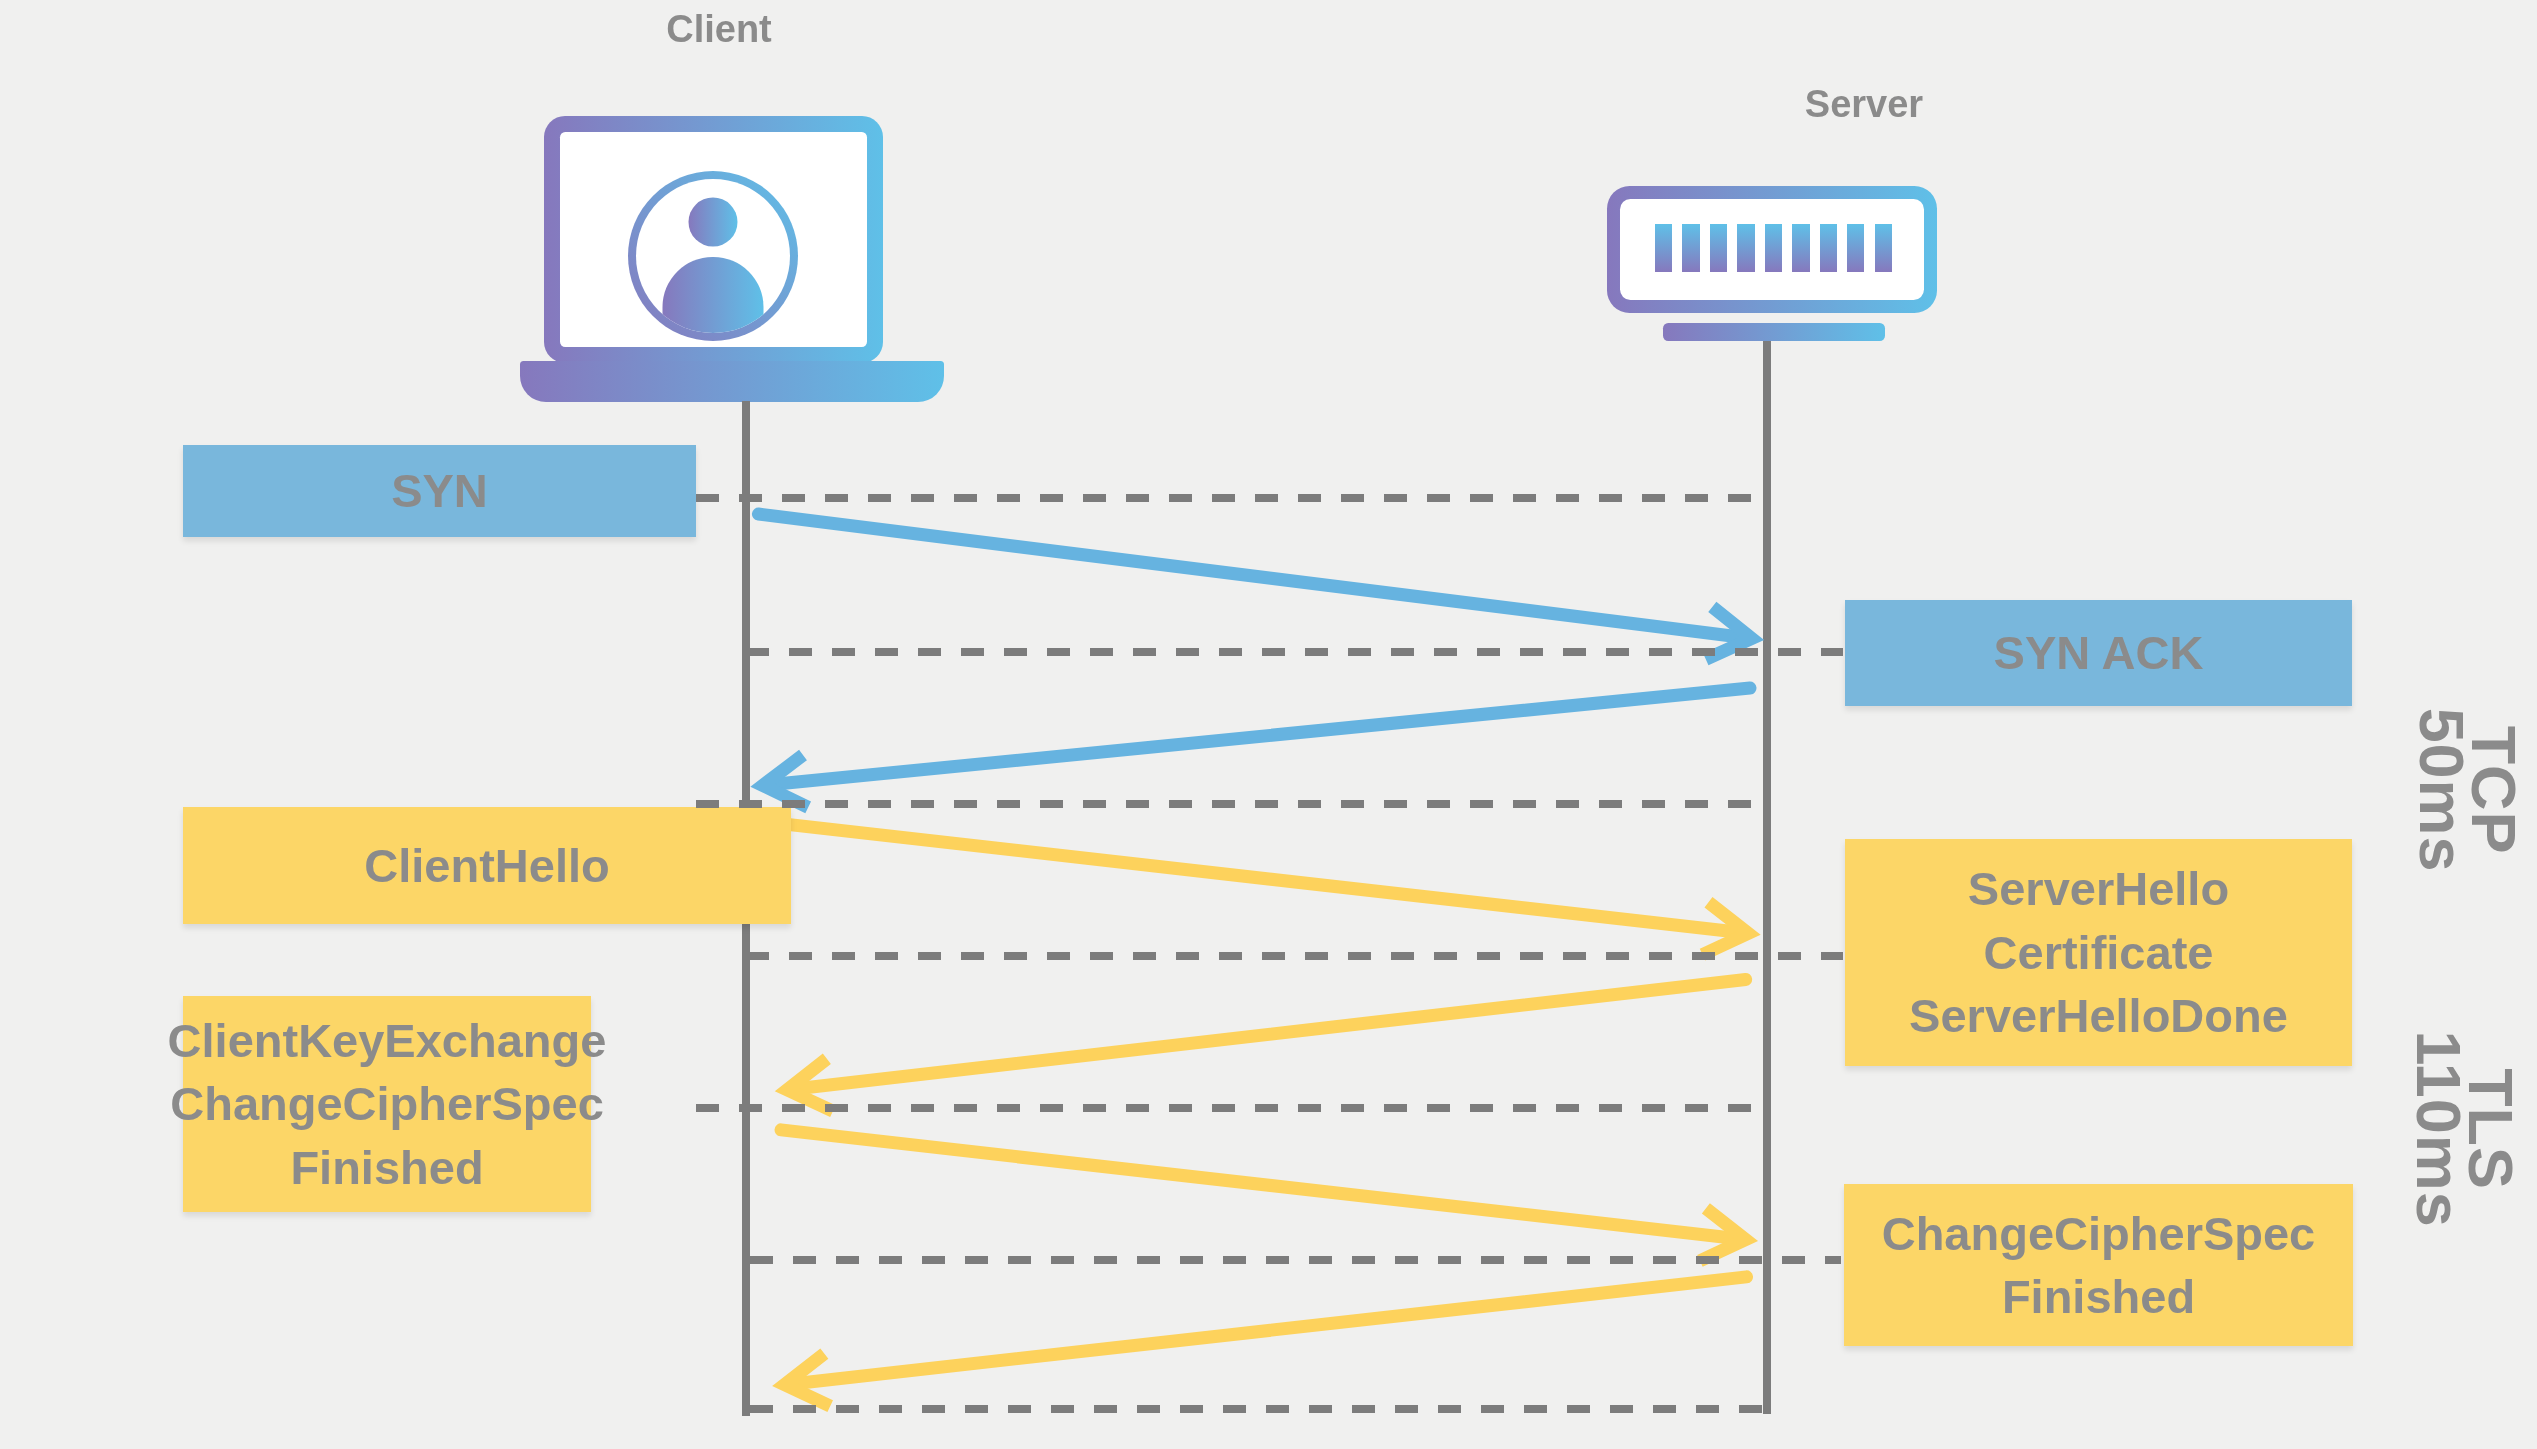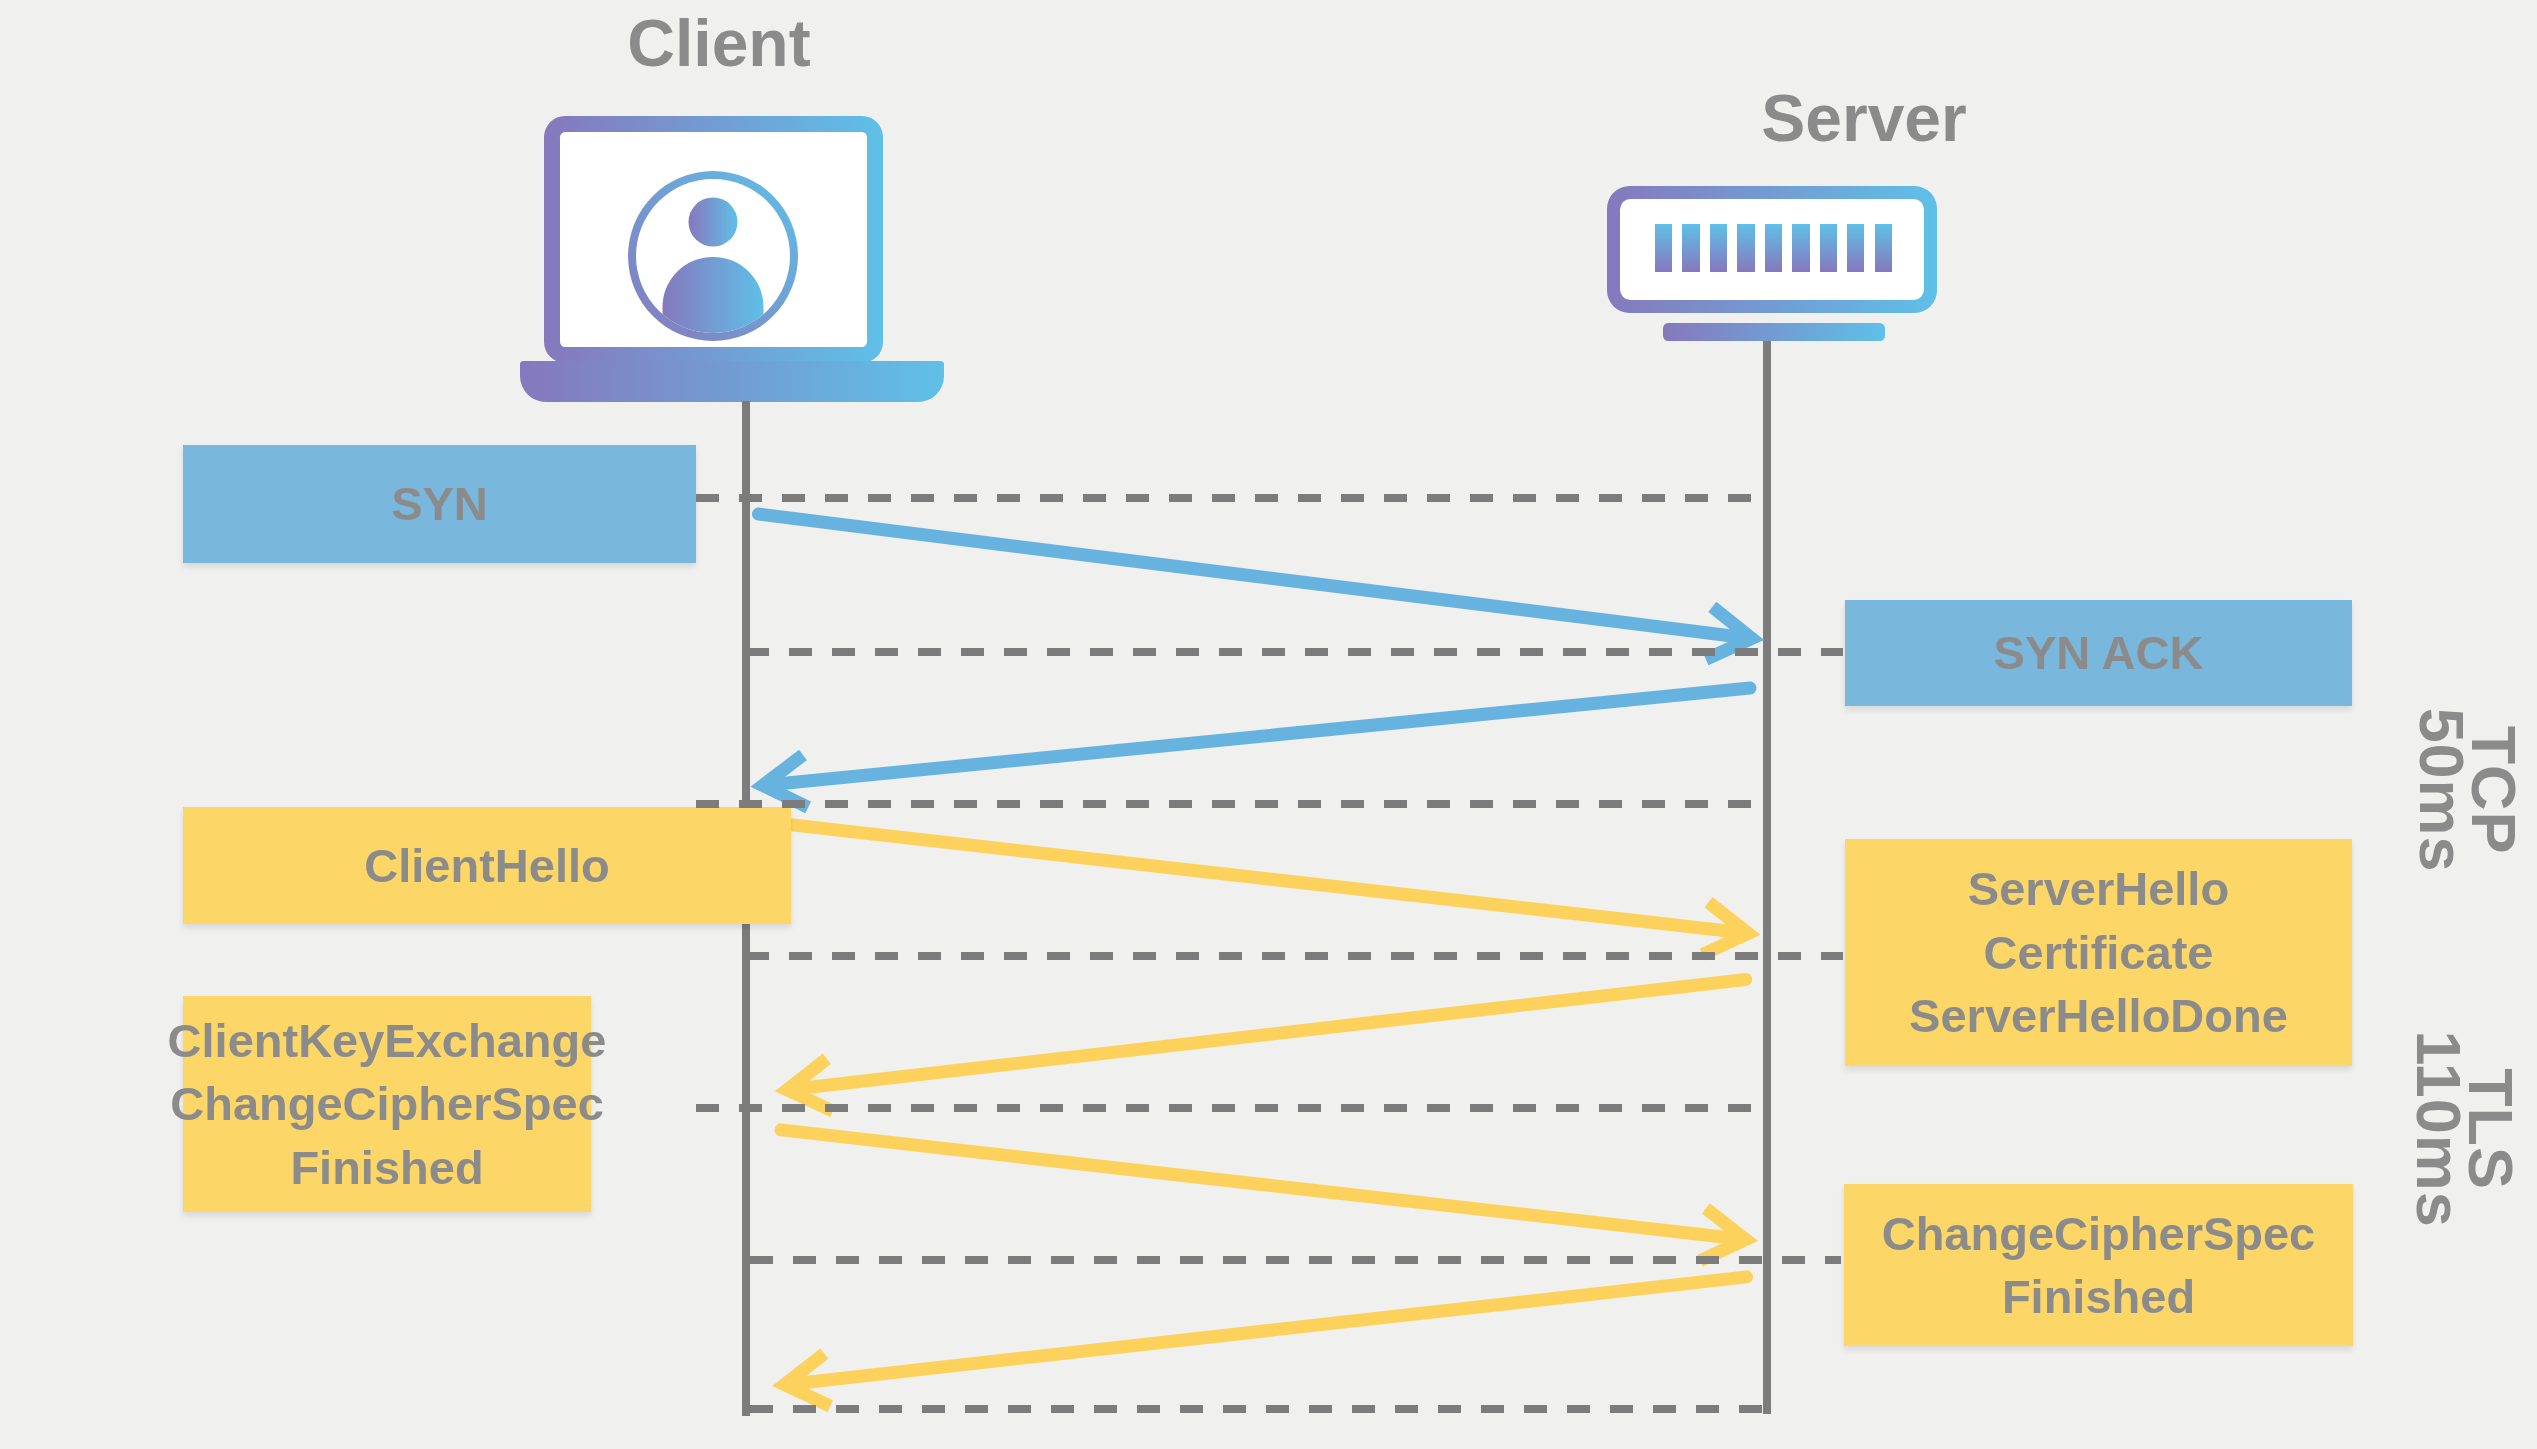--- a/index.html
+++ b/index.html
@@ -6,21 +6,21 @@
     --bg:#f0f0ef; --blue-box:#79b7dc; --yellow-box:#fcd667;
     --blue-arrow:#66b3e0; --yellow-arrow:#fdd25c;
     --text-gray:#8b8b8b; --line-gray:#7c7c7c;
     --grad-purple:#8678bd; --grad-blue:#5fc0e8;
   }
   html,body{margin:0;padding:0;}
   body{background:var(--bg);font-family:"Liberation Sans", sans-serif;}
   #stage{position:relative;width:2538px;height:1450px;background:var(--bg);overflow:hidden;}
 
   .actor-title{position:absolute;transform:translateX(-50%);color:var(--text-gray);
-    font-size:66px;font-weight:bold;line-height:1;white-space:nowrap;}
+    font-size:38px;font-weight:bold;line-height:1;white-space:nowrap;}
 
   
   .laptop-screen{position:absolute;left:544px;top:116px;width:339px;height:247px;border-radius:21px;
     background:linear-gradient(90deg,var(--grad-purple),var(--grad-blue));}
   .laptop-screen-inner{position:absolute;inset:15.7px;background:#ffffff;border-radius:5.2px;}
   .avatar-ring{position:absolute;left:628px;top:171px;width:170px;height:170px;border-radius:50%;
     background:linear-gradient(45deg,var(--grad-purple),var(--grad-blue));}
   .avatar-inner{position:absolute;inset:7.8px;border-radius:50%;background:#ffffff;overflow:hidden;}
   .avatar-head{position:absolute;left:50%;top:28%;transform:translate(-50%,-50%);width:49px;height:49px;border-radius:50%;
     background:linear-gradient(90deg,var(--grad-purple),var(--grad-blue));}
@@ -116,21 +116,21 @@
       <g>
         <line x1="898" y1="1299" x2="1991.1022793759162" y2="1423.1937666378408" stroke="#fdd25c" stroke-width="15" stroke-linecap="round"></line>
         <polyline points="1961.2920068232008,1389.2959475724438 2007,1425 1954.4473172693997,1449.5400802324864" fill="none" stroke="#fdd25c" stroke-width="15" stroke-linejoin="miter" stroke-linecap="butt"></polyline>
       </g>
       <g>
         <line x1="2008" y1="1468" x2="917.9003786979481" y2="1590.2173173973367" stroke="#fdd25c" stroke-width="15" stroke-linecap="round"></line>
         <polyline points="954.5162746513483,1616.6178978945024 902,1592 947.7608302863935,1556.3636925103078" fill="none" stroke="#fdd25c" stroke-width="15" stroke-linejoin="miter" stroke-linecap="butt"></polyline>
       </g>
     </svg>
 
-<div class="msg-box blue" style="left: 183px; top: 445px; width: 513px; height: 118px;">
+<div class="msg-box blue" style="left: 183px; top: 445px; width: 513px; height: 92px;">
       <div>SYN</div>
     </div>
     <div class="msg-box blue" style="left: 1845px; top: 600px; width: 507px; height: 106px;">
       <div>SYN ACK</div>
     </div>
     <div class="msg-box yellow" style="left: 183px; top: 807px; width: 608px; height: 117px;">
       <div>ClientHello</div>
     </div>
     <div class="msg-box yellow" style="left: 1845px; top: 839px; width: 507px; height: 227px;">
       <div>ServerHello</div>

